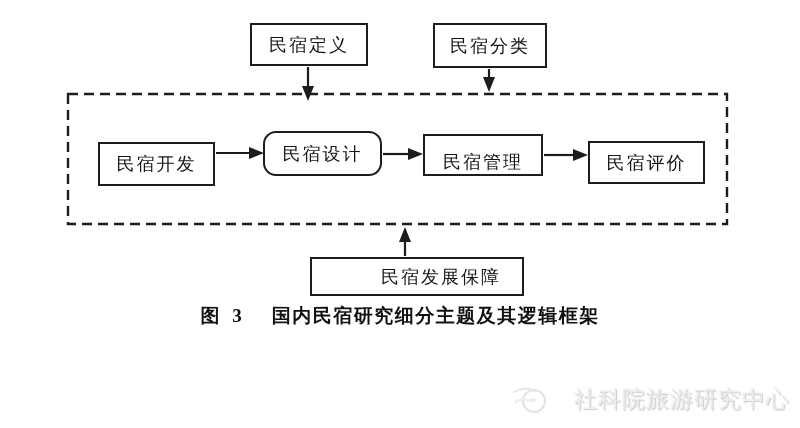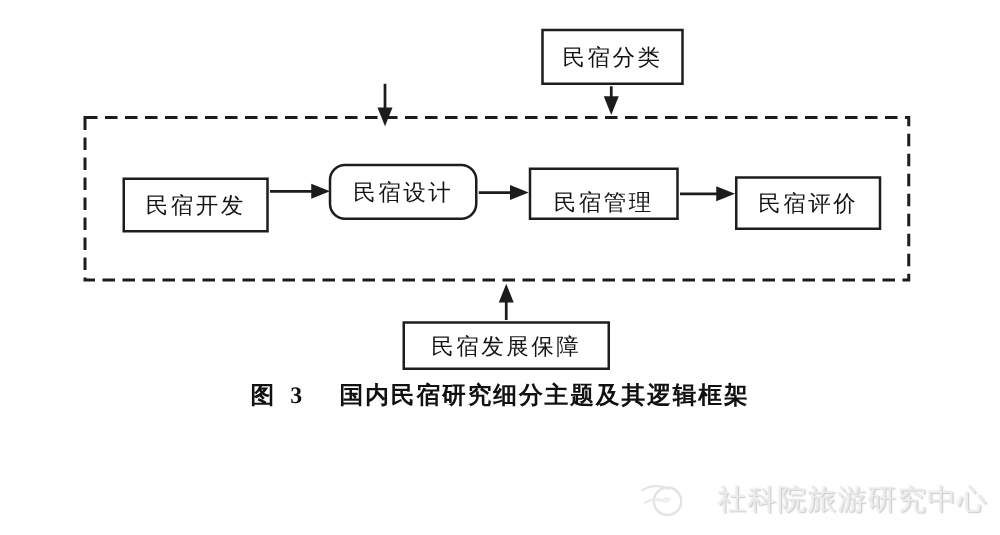--- a/index.html
+++ b/index.html
@@ -34,21 +34,21 @@
     color: #141414;
     white-space: nowrap;
     z-index: 2;
   }
   .b-top1   { left: 250px; top: 23px;  width: 114px; height: 39px; }
   .b-top2   { left: 433px; top: 23px;  width: 110px; height: 41px; }
   .b-flow1  { left: 98px;  top: 142px; width: 113px; height: 40px; }
   .b-flow2  { left: 263px; top: 131px; width: 115px; height: 41px; border-radius: 13px; }
   .b-flow3  { left: 423px; top: 134px; width: 116px; height: 38px; align-items: flex-end; }
   .b-flow4  { left: 588px; top: 141px; width: 113px; height: 39px; text-align: center; }
-  .b-bottom { left: 322px; top: 257px; width: 162px; height: 35px; }
+  .b-bottom { left: 310px; top: 257px; width: 162px; height: 35px; padding-left: 48px; }
   .caption {
     position: absolute;
     left: 0;
     top: 303px;
     width: 800px;
     text-align: center;
     font-size: 19px;
     font-weight: bold;
     color: #111111;
     letter-spacing: 1.5px;
@@ -105,20 +105,23 @@
       <line x1="544" y1="155" x2="575" y2="155" stroke="#1c1c1c" stroke-width="2.2"></line>
       <polygon points="588,155 573,149 573,161" fill="#1c1c1c"></polygon>
     </g>
 
     <g>
       <line x1="405" y1="256" x2="405" y2="241" stroke="#1c1c1c" stroke-width="2.2"></line>
       <polygon points="405,227 399,242 411,242" fill="#1c1c1c"></polygon>
     </g>
   </svg>
 
+  <div class="box b-top1">
+    <span>民宿定义</span>
+  </div>
   <div class="box b-top2">
     <span>民宿分类</span>
   </div>
 
   <div class="box b-flow1">
     <span>民宿开发</span>
   </div>
   <div class="box b-flow2">
     <span>民宿设计</span>
   </div>

